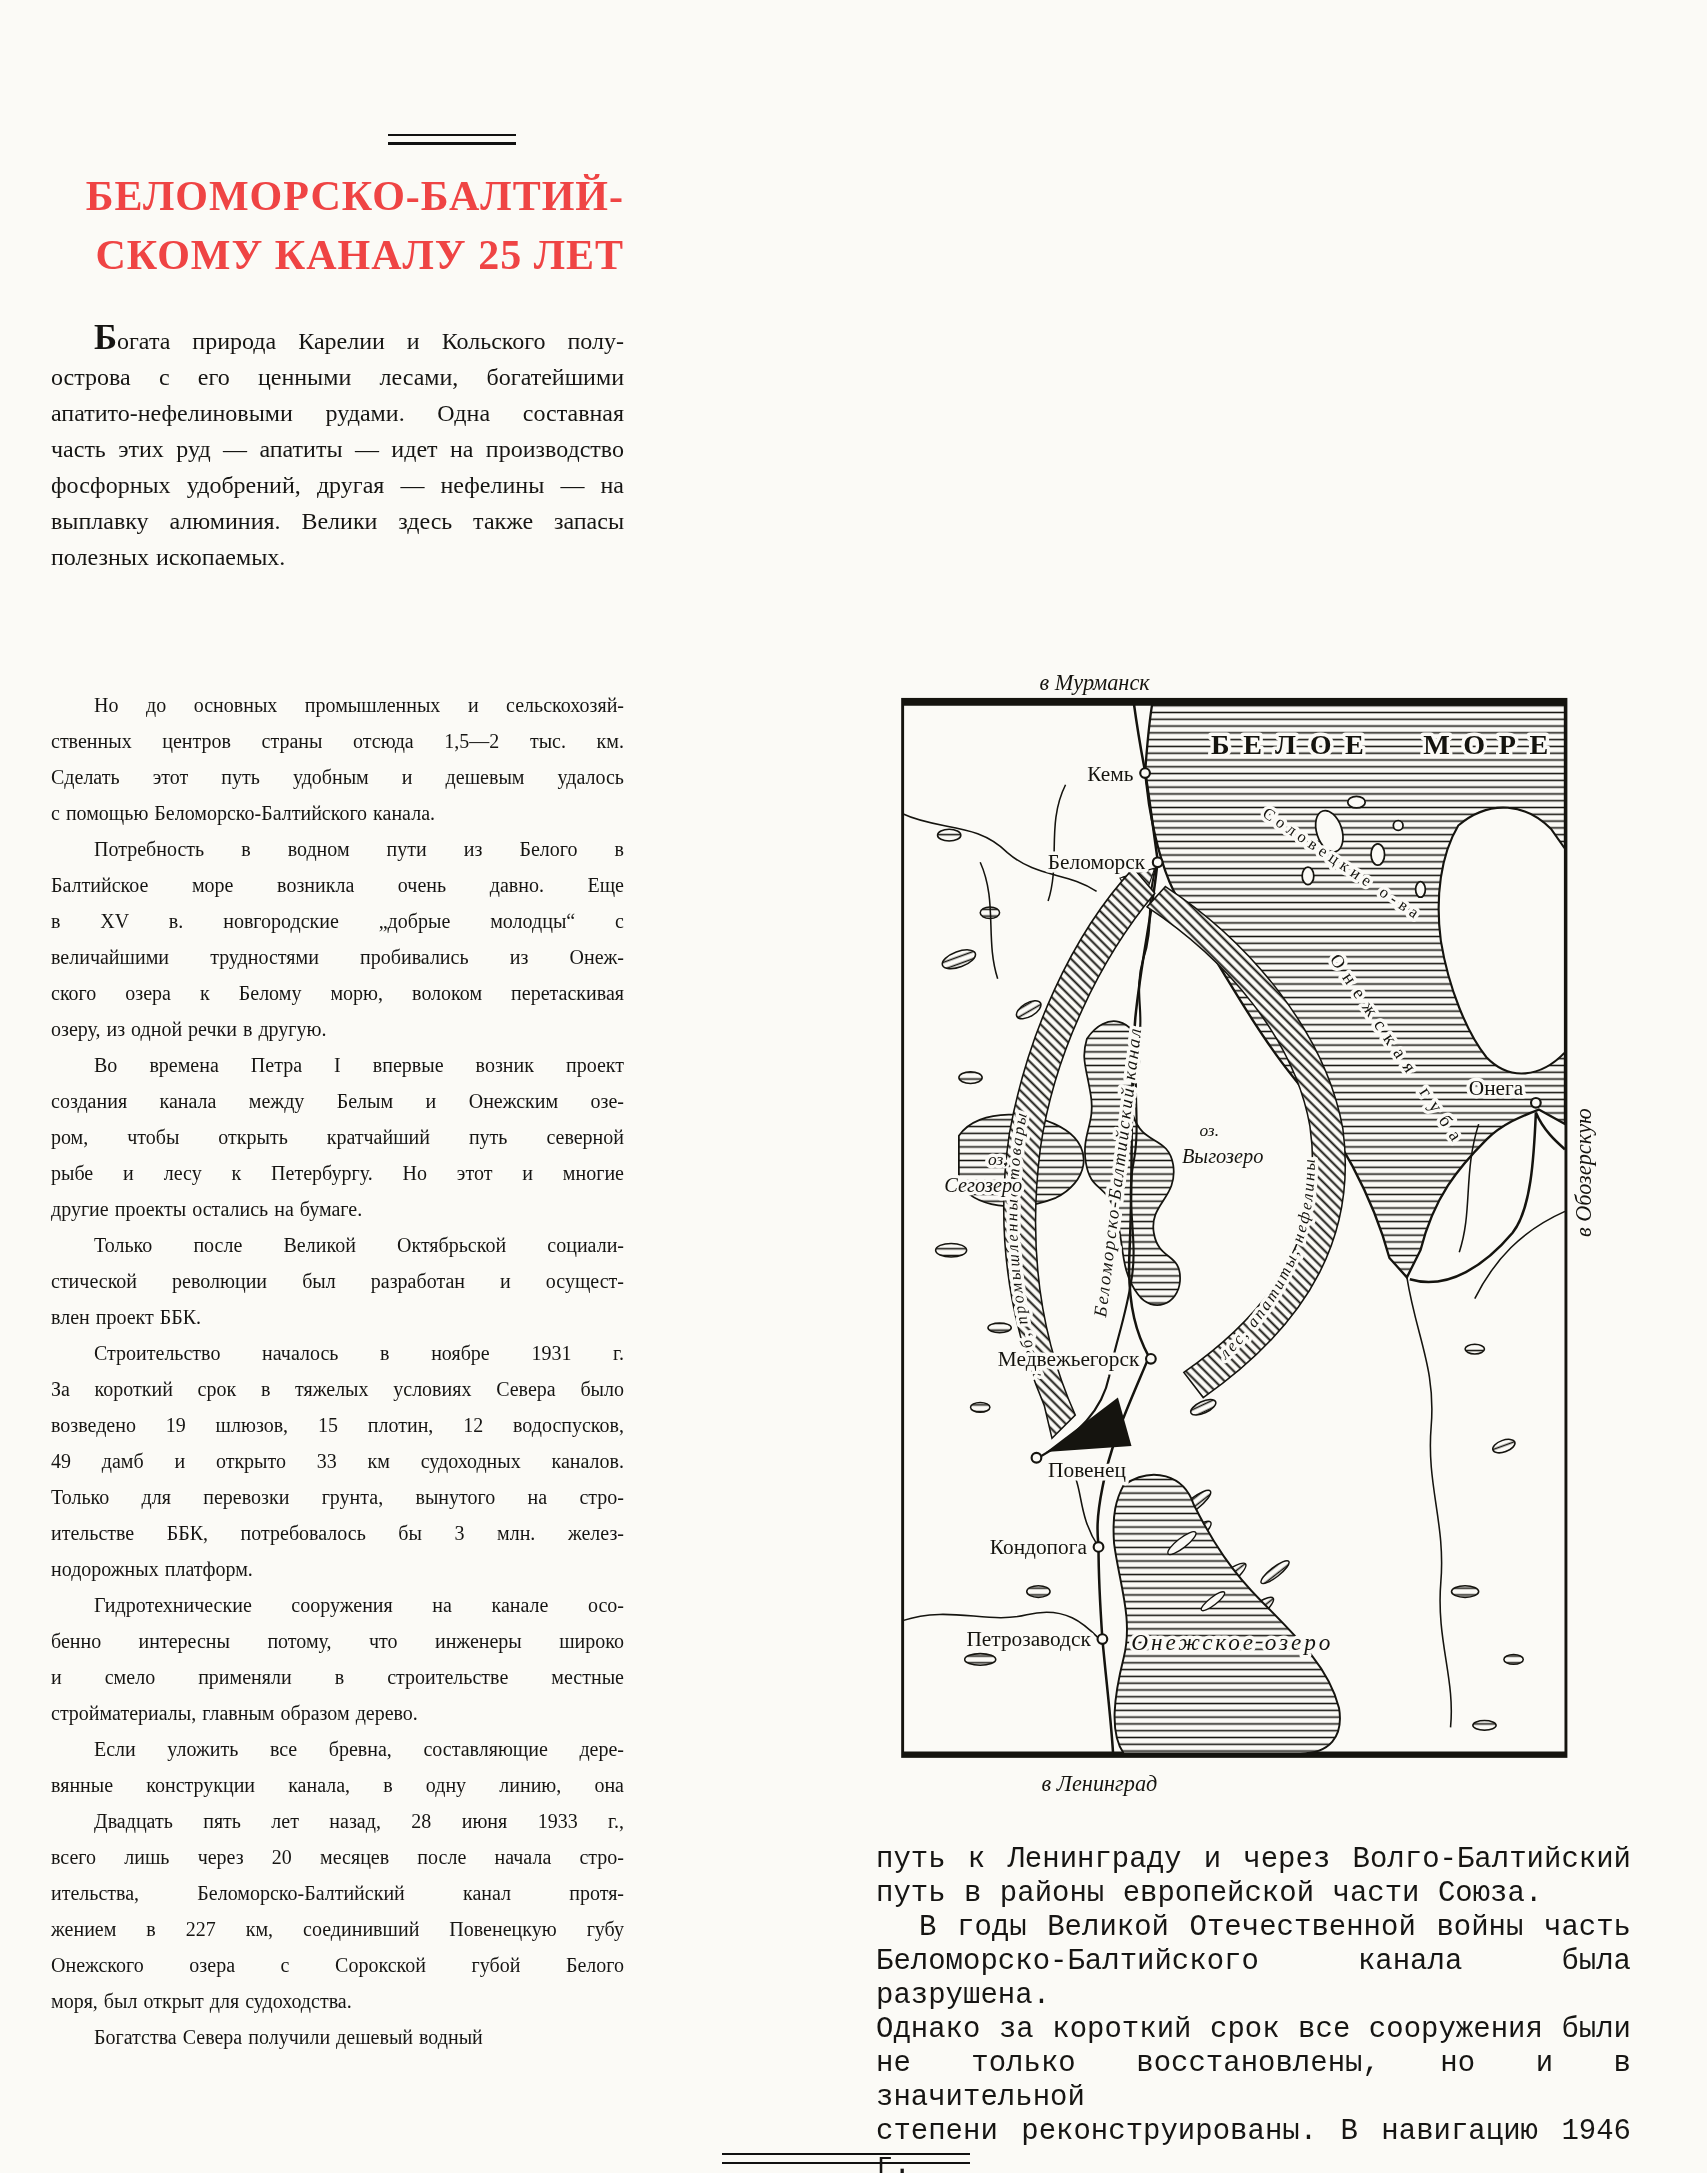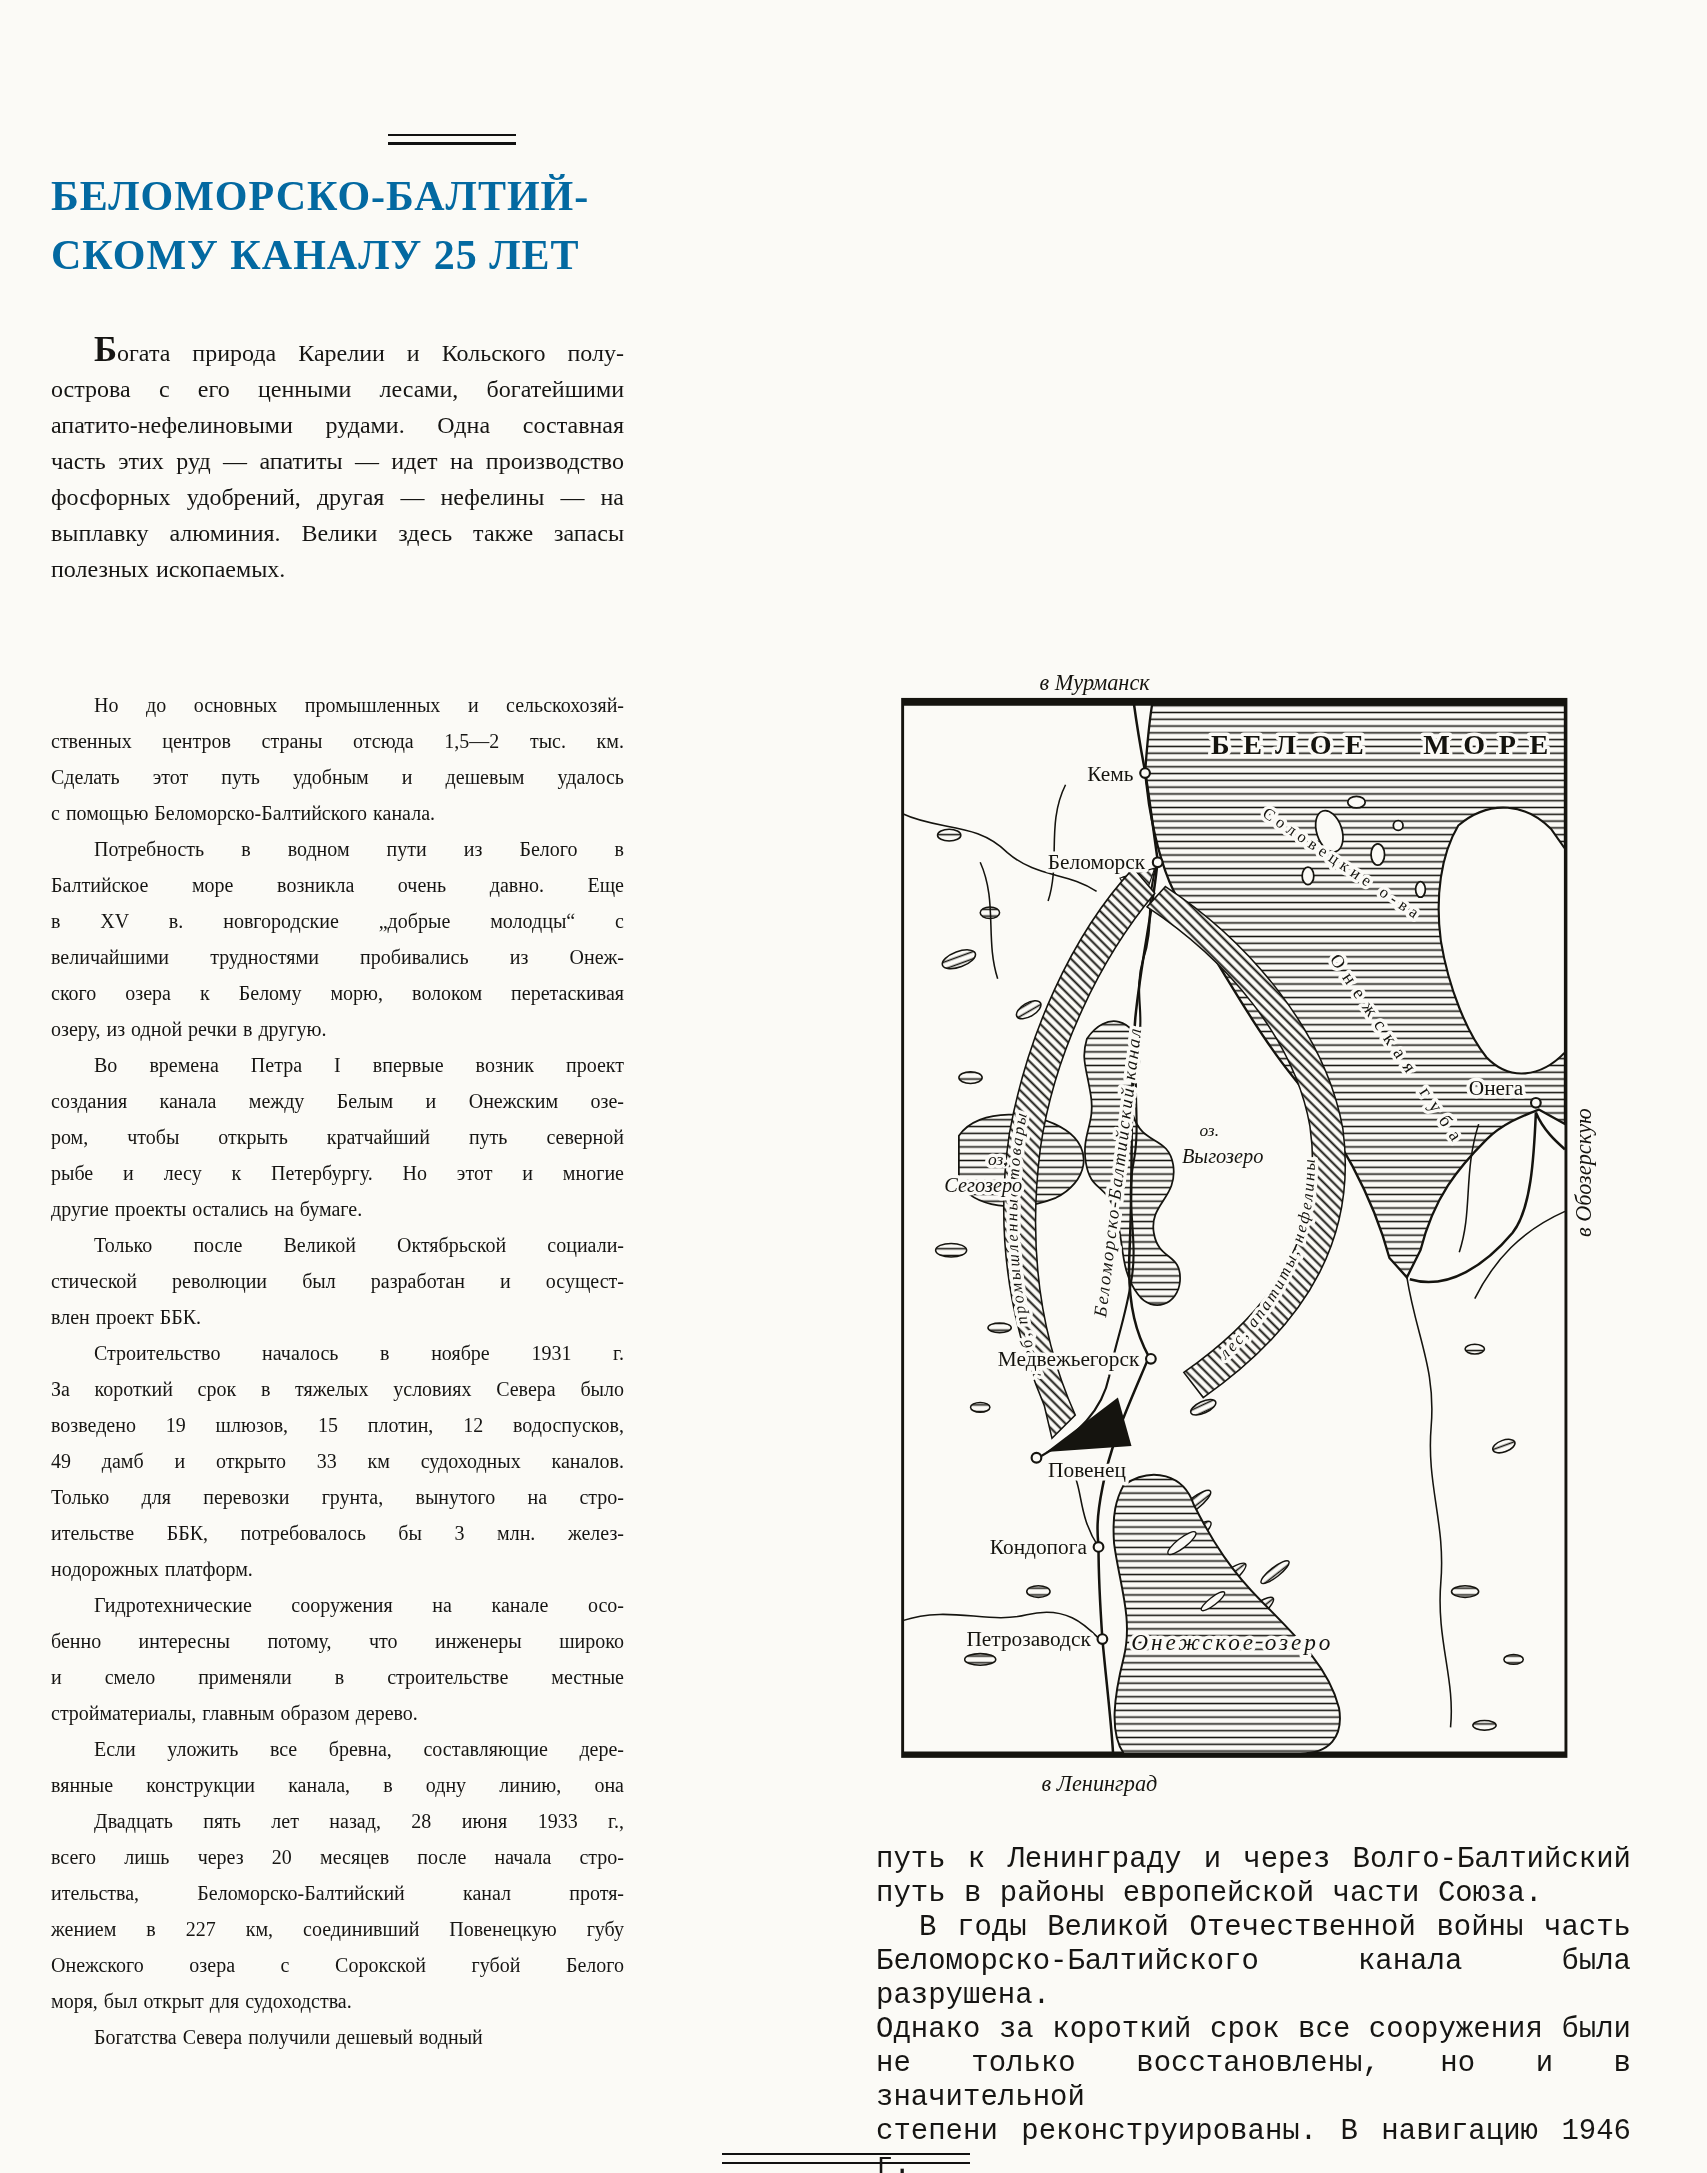--- a/index.html
+++ b/index.html
@@ -8,24 +8,24 @@
     background:#fbfaf6;color:#161513;
     font-family:"Liberation Serif","DejaVu Serif",serif;
   }
   .abs{position:absolute;}
   
   .rule-top{left:388px;top:134px;width:128px;height:5.8px;
     border-top:2.9px solid #111;border-bottom:3.9px solid #111;}
   .rule-bottom{left:722px;top:2153px;width:248px;height:6.8px;
     border-top:2.9px solid #111;border-bottom:2.9px solid #111;}
   
-  .title{left:51px;top:167px;width:573px;text-align:left;
-    font-weight:bold;font-size:42px;line-height:59px;letter-spacing:1px;color:#0369a1;}
-  
-  .intro{left:51px;top:320px;width:573px;font-size:24px;line-height:36px;margin-top:12px;}
+  .title{left:51px;top:167px;width:573px;text-align:right;
+    font-weight:bold;font-size:42px;line-height:59px;letter-spacing:1px;color:#ef4444;}
+  
+  .intro{left:51px;top:320px;width:573px;font-size:24px;line-height:36px;}
   .leftcol{left:51px;top:687px;width:573px;font-size:20px;line-height:36px;}
   .rightcol{left:876px;top:1843px;width:755px;font-size:29px;line-height:34px;font-family:Liberation Mono, monospace;}
   .jline{text-align:justify;text-align-last:justify;white-space:normal;
     word-spacing:1px;}
   .jline.last{text-align-last:left;}
   .jline.ind{text-indent:43px;}
   .jline.drop::first-letter{font-size:1.45em;font-weight:bold;}
   
   .map{left:891px;top:668px;}
   svg text{fill:#15140f;}

